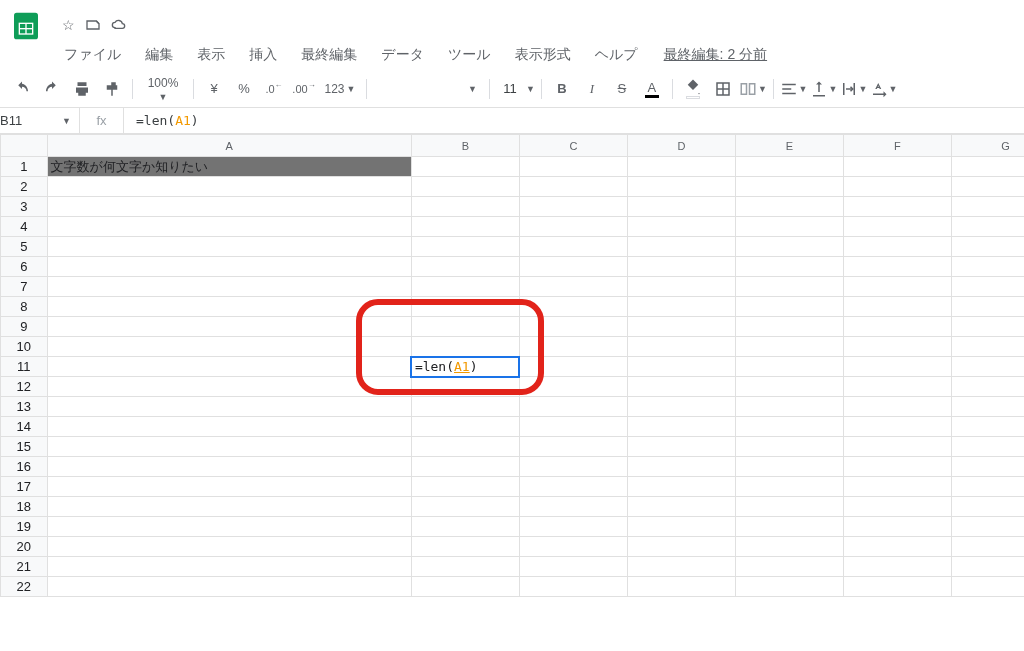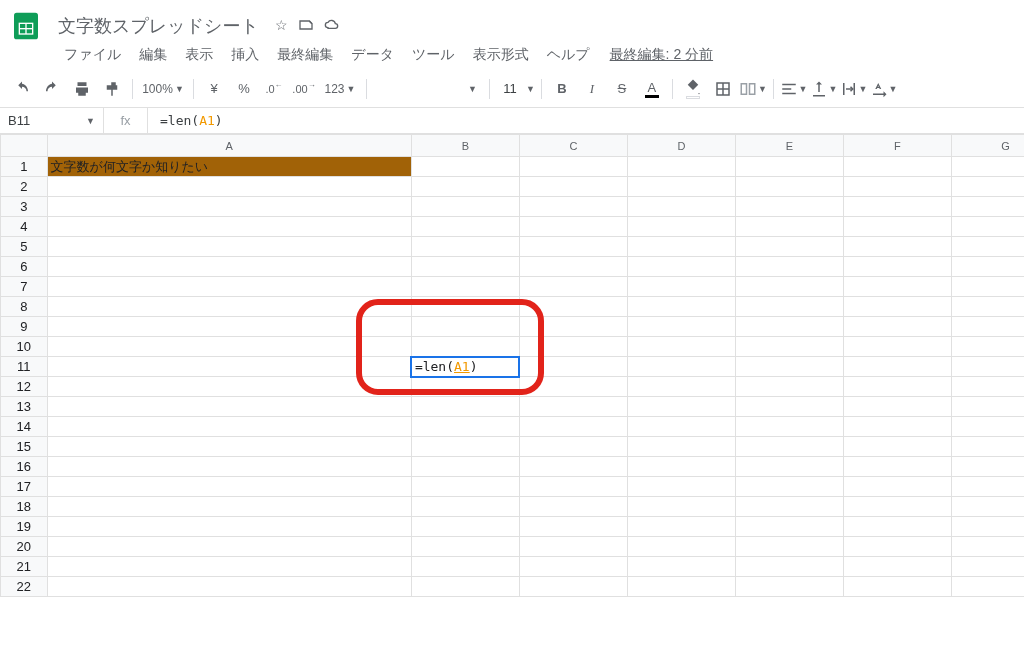--- a/index.html
+++ b/index.html
@@ -3,45 +3,45 @@
 <meta charset="utf-8">
 <style>
   * { box-sizing: border-box; }
   html, body { margin: 0; padding: 0; font-family: Arial, "Hiragino Sans", sans-serif; font-size: 13px; color: #3c4043; background: #fff; height: 100%; overflow: hidden; }
   .title-row { display: flex; align-items: center; padding: 8px 8px 0 8px; }
   .logo { width: 36px; height: 36px; display:flex; align-items:center; justify-content:center; margin-right: 8px; }
   .logo svg { width: 32px; height: 32px; }
   .title-text { font-size: 18px; color: #5f6368; padding: 2px 6px; }
   .title-actions { display: flex; gap: 10px; margin-left: 10px; color: #5f6368; }
   .title-actions span { font-size: 14px; }
-  .menubar { display: flex; align-items: center; gap: 2px; padding: 0 8px 4px 56px; font-size: 14px; color: #5f6368;}
+  .menubar { display: flex; align-items: center; gap: 8px; padding: 0 8px 4px 56px; font-size: 14px; color: #5f6368;}
   .menu-item { padding: 2px 8px; cursor: pointer; }
   .last-edit { margin-left: 10px; text-decoration: underline; text-align: right; }
   .toolbar { display: flex; align-items: center; gap: 2px; padding: 4px 8px; border-bottom: 1px solid #e0e0e0; height: 38px; }
   .tbtn { width: 28px; height: 28px; display:flex; align-items:center; justify-content:center; color:#5f6368; border-radius:2px; }
   .tsep { width:1px; height:20px; background:#dadce0; margin:0 4px; }
-  .zoom { width: 48px; font-size:12px; color:#5f6368; display:flex; align-items:center; justify-content:center; gap:2px; }
+  .zoom { width: 48px; font-size:12px; color:#5f6368; display:flex; align-items:center; justify-content:center; gap:2px;flex-direction:column; }
   .font-size { width: 28px; text-align:center; border:1px solid transparent; font-size:13px; color:#3c4043; }
   .dd { font-size:9px; color:#5f6368; }
   .font-family-slot { width: 110px; display:flex; justify-content:flex-end; padding-right:6px; }
   .namebox-row { display:flex; align-items:center; height:26px; border-bottom:1px solid #e0e0e0; }
-  .namebox { width: 104px; padding-left:8px; border-right:1px solid #e0e0e0; height:100%; display:flex; align-items:center; font-size:13px; color:#3c4043; }
+  .namebox { width: 80px; border-right:1px solid #e0e0e0; height:100%; display:flex; align-items:center; font-size:13px; color:#3c4043; }
   .namebox .dd { margin-left:auto; margin-right:8px; }
   .fxlabel { width: 44px; display:flex;align-items:center;justify-content:center; color:#9aa0a6; font-size:13px; border-right:1px solid #e0e0e0; height:100%; }
   .formula-bar { flex:1; padding-left:12px; font-family: Consolas, monospace; font-size:13px; color:#3c4043; }
   .formula-bar .ref { color:#f29900; }
   .grid-wrap { position:relative; height: calc(651px - 28px - 22px - 38px - 26px); overflow:hidden; }
   table.grid { border-collapse: collapse; table-layout: fixed; width: 1060px; }
   .grid th, .grid td { border: 1px solid #e0e0e0; font-weight: normal; }
   .colhdr th { background:#f8f9fa; height:22px; color:#5f6368; font-size:11px; text-align:center; }
   .rowhdr { background:#f8f9fa; width:44px; text-align:center; color:#5f6368; font-size:11px; }
   .grid td { height:20px; padding:0 3px; font-size:13px; color:#202124; vertical-align:middle; white-space:nowrap; overflow:hidden; }
   .colA { width:344px; }
   .colN { width:102px; }
-  .cell-A1 { background:#a16207; }
+  .cell-A1 { background:#737373; }
   .cell-editing { position:relative; outline:2px solid #1a73e8; outline-offset:-1px; }
   .edit-content { font-family: Consolas, monospace; font-size:13px; color:#202124; }
   .edit-content .ref { color:#f29900; text-decoration:underline; }
   .annot-box { position:absolute; border:6px solid #e2231a; border-radius:22px; pointer-events:none; left:356px; top:165px; width:188px; height:96px; }
   .strike svg, .tbtn svg { width:18px; height:18px; }
   .color-A { display:flex; flex-direction:column; align-items:center; }
   .color-A .bar { width:14px; height:3px; background:#000; }
   .fill-A .bar { background:#fff; border:1px solid #dadce0; width:14px; height:3px; }
 </style>
 </head>
@@ -49,21 +49,20 @@
 
 <div class="title-row">
   <div class="logo">
     <svg viewBox="0 0 48 48">
         <rect x="6" y="4" width="36" height="40" rx="4" fill="#0f9d58"></rect>
         <rect x="14" y="20" width="20" height="16" fill="none" stroke="#fff" stroke-width="2"></rect>
         <line x1="14" y1="28" x2="34" y2="28" stroke="#fff" stroke-width="2"></line>
         <line x1="24" y1="20" x2="24" y2="36" stroke="#fff" stroke-width="2"></line>
       </svg>
   </div>
-  <div class="title-text">文字数スプレッドシート</div>
   <div class="title-actions">
     <span>☆</span>
     <span>
       <svg width="16" height="16" viewBox="0 0 24 24" fill="none" stroke="#5f6368" stroke-width="2">
           <path d="M3 6h14l4 4v8H3z"></path>
           <path d="M17 6l4 4"></path>
         </svg>
     </span>
     <span>
       <svg width="16" height="16" viewBox="0 0 24 24" fill="none" stroke="#5f6368" stroke-width="2">

